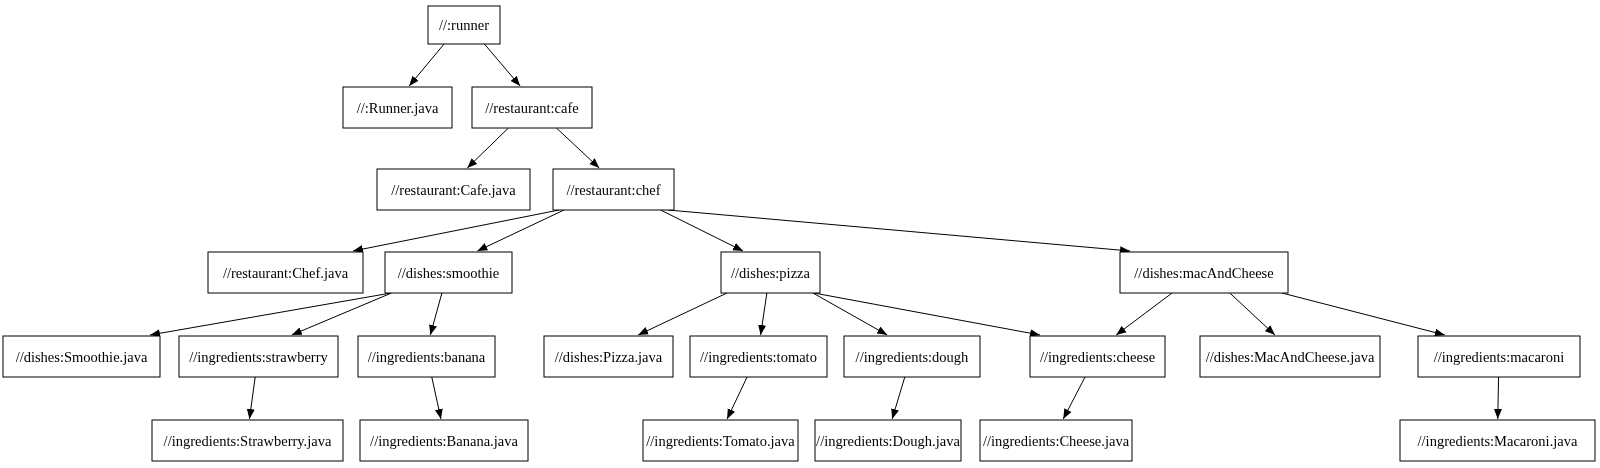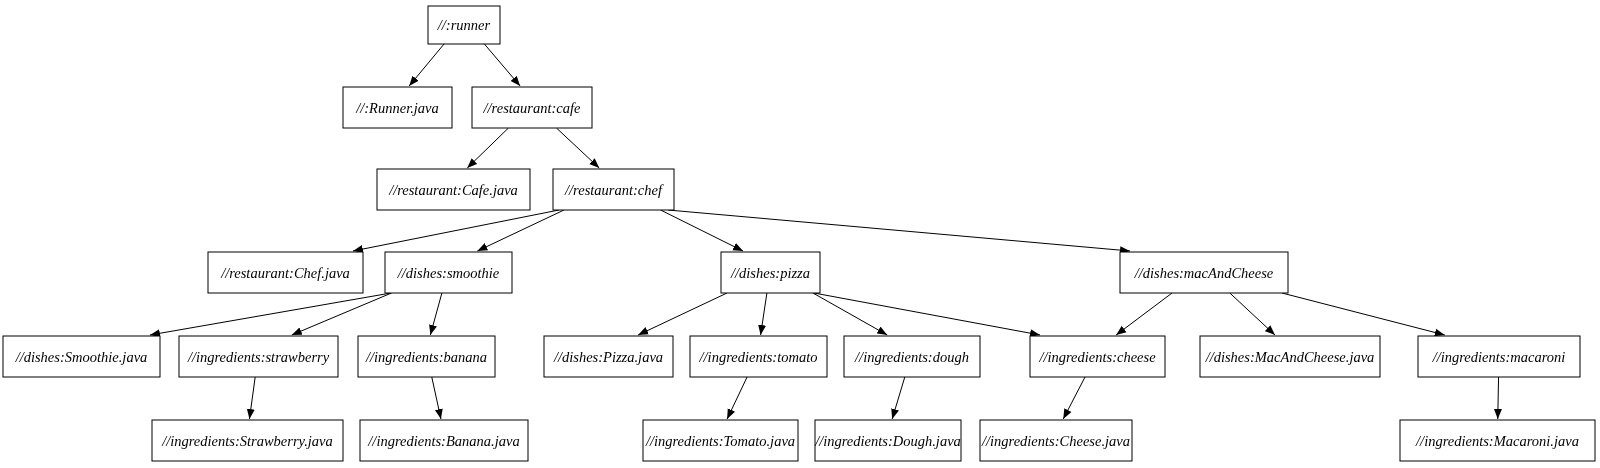--- a/index.html
+++ b/index.html
@@ -6,21 +6,20 @@
     margin: 0;
     padding: 0;
     background: #ffffff;
   }
   .canvas {
     position: relative;
     width: 1600px;
     height: 468px;
     background: #ffffff;
     overflow: hidden;
-    font-style: italic;
   }
   svg.graph {
     display: block;
     width: 1600px;
     height: 468px;
     font-family: "Liberation Serif", "DejaVu Serif", serif;
   }
   .node-rect {
     fill: #ffffff;
     stroke: #000000;

